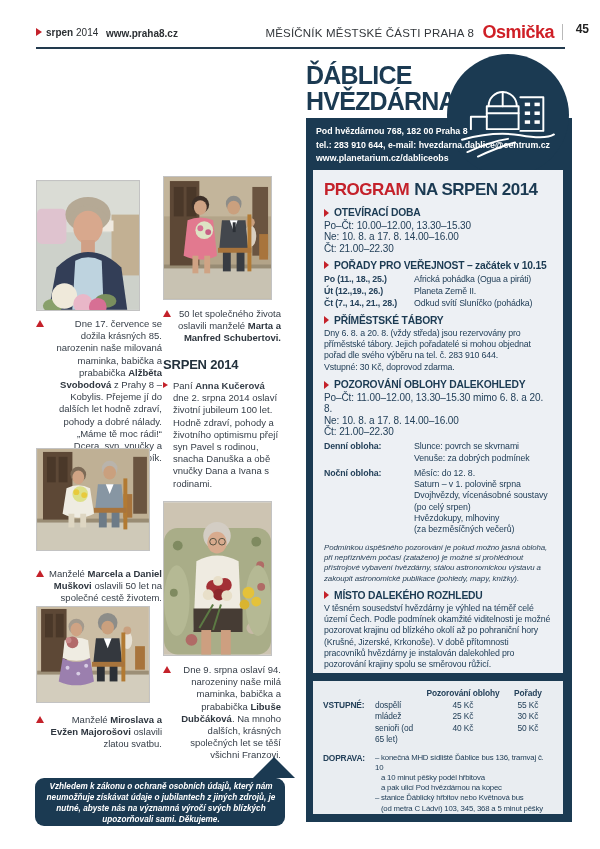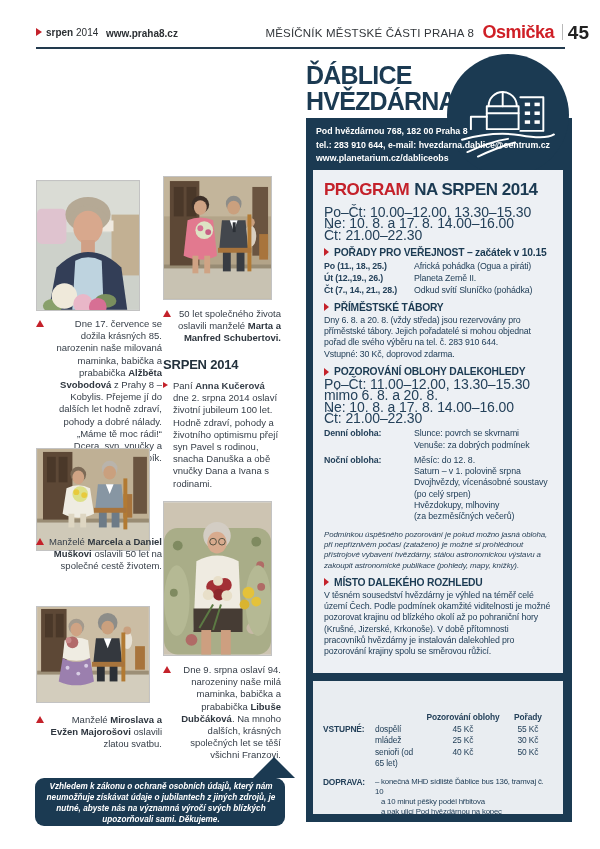--- a/index.html
+++ b/index.html
@@ -9,21 +9,21 @@
 
   
   .hdr { position:absolute; top:27px; left:36px; width:553px; height:16px; font-size:10px; color:#2b2f33; }
   .hdr .tri-r { display:inline-block; width:0; height:0; border-top:4px solid transparent;
                 border-bottom:4px solid transparent; border-left:6px solid #c4212a; margin-right:4px; }
   .hdr-month { font-weight:bold; }
   .hdr-site { position:absolute; left:70px; top:1px; font-weight:bold; }
   .hdr-sub { position:absolute; right:115px; top:0px; font-size:11.5px; letter-spacing:0.2px; color:#33373b; }
   .hdr-logo { position:absolute; right:35px; top:-5px; font-size:18px; font-weight:bold; color:#cf1f26; letter-spacing:-0.5px; }
   .hdr-pipe { position:absolute; right:26px; top:-3px; width:1px; height:16px; background:#b9b9b9; }
-  .hdr-page { position:absolute; right:0; top:-5px; font-size:19px; font-weight:bold; color:#222; }
+  .hdr-page { position:absolute; right:0; top:-5px; font-size:12px; font-weight:bold; color:#222; }
   .hdr-rule { position:absolute; top:47px; left:36px; width:529px; height:2px; background:#223a4e; }
 
   
   .cap { position:absolute; font-size:9.5px; line-height:12.2px; color:#38404a; padding-left:12px;text-align:right; }
   .cap .tri-u { position:absolute; left:0; top:2px; width:0; height:0;
                 border-left:4px solid transparent; border-right:4px solid transparent;
                 border-bottom:7px solid #c4212a; }
   .cap b { color:#2e363f; }
   .srpen-h { position:absolute; font-size:13px; font-weight:bold; color:#23313c; letter-spacing:-0.2px; }
   .para { position:absolute; font-size:9.5px; line-height:12.2px; color:#38404a; padding-left:10px; }
@@ -57,30 +57,30 @@
 
   .prog-title { font-size:17px; font-weight:bold; letter-spacing:-0.5px; margin:2px 0 7px 0; }
   .prog-title .red { color:#c4212a; }
   .prog-title .navy { color:#1b3a52; margin-left:5px;margin-top:27px; }
 
   .sec { margin-bottom:6px; }
   .ph { display:flex; align-items:center; margin-bottom:2px; }
   .ph .tri-r3 { width:0; height:0; border-top:4px solid transparent; border-bottom:4px solid transparent;
                 border-left:5px solid #c4212a; margin-right:5px; flex:none; }
   .ph span { font-size:10.3px; font-weight:bold; color:#1b3a52; letter-spacing:-0.2px; }
-  .plines { font-size:14px; line-height:11.3px; letter-spacing:-0.1px; white-space:pre-line; }
+  .plines { font-size:10px; line-height:11.3px; letter-spacing:-0.1px; white-space:pre-line; }
   .ptext  { font-size:8.8px; line-height:11.3px; letter-spacing:-0.15px; }
   .srow { display:grid; grid-template-columns:90px 1fr; font-size:8.8px; line-height:12px; letter-spacing:-0.15px; }
   .srow .d { font-weight:bold; }
   .skyrow { display:grid; grid-template-columns:90px 1fr; font-size:8.8px; line-height:11.3px; margin-top:4px; letter-spacing:-0.1px; }
   .skyrow .lbl { font-weight:bold; }
   .skyrow .val { white-space:pre-line; }
   .note { font-style:italic; font-size:7.9px; line-height:10.3px; letter-spacing:-0.1px; margin-top:7px; color:#2a4258; }
 
-  .price-grid { display:grid; grid-template-columns:52px 1fr 80px 50px; font-size:8.4px; line-height:11.5px; letter-spacing:-0.1px;margin-top:24px; }
+  .price-grid { display:grid; grid-template-columns:52px 1fr 80px 50px; font-size:8.4px; line-height:11.5px; letter-spacing:-0.1px; }
   .price-grid .hd { font-weight:bold; text-align:center; }
   .price-grid .v { text-align:center; }
   .price-grid .lab { font-weight:bold; }
   .transport { display:grid; grid-template-columns:52px 1fr; margin-top:7px;
                font-size:7.8px; line-height:10.2px; letter-spacing:-0.2px; }
   .transport .lab { font-weight:bold; font-size:8.4px; }
   .transport .val { white-space:pre-line; }
 </style>
 </head>
 <body>
@@ -141,21 +141,21 @@
     <circle cx="74" cy="20" r="8" fill="#b9b4ac"></circle>
       <ellipse cx="74" cy="24" rx="6.5" ry="7" fill="#caa07e"></ellipse>
     <path d="M62,36 L86,36 L89,64 L59,64 Z" fill="#8796a3"></path>
     <path d="M70,36 L74,46 L78,36 Z" fill="#fff"></path>
     <rect x="63" y="64" width="8" height="16" fill="#6d7b87"></rect>
       <rect x="76" y="64" width="8" height="16" fill="#6d7b87"></rect>
     <rect x="88" y="30" width="4" height="52" fill="#b27a33"></rect>
       <rect x="58" y="60" width="33" height="5" fill="#a8743c"></rect>
   </svg>
 </div>
-<div class="cap" style="left:36px; top:536px; width:126px;">
+<div class="cap" style="left:36px; top:568px; width:126px;">
   <span class="tri-u"></span><span>Manželé </span><b>Marcela a Daniel Muškovi</b><span> oslavili 50 let na společné cestě životem.</span>
 </div>
 
 <div class="photo" style="left:36px; top:606px; width:114px; height:97px;">
   <svg viewBox="0 0 114 97" width="112" height="95">
     <rect width="114" height="97" fill="#cbbda4"></rect>
       <rect y="68" width="114" height="29" fill="#d3cdbd"></rect>
     <rect y="65" width="114" height="4" fill="#9c8f77"></rect>
     <rect x="4" y="2" width="26" height="64" fill="#5d4836"></rect>
       <rect x="8" y="7" width="8" height="24" fill="#4a3829"></rect>
@@ -305,20 +305,24 @@
   <div>tel.: 283 910 644, e-mail: hvezdarna.dablice@centrum.cz</div>
   <div>www.planetarium.cz/dabliceobs</div>
 </div>
 
 <div class="pbox">
   <div class="prog-title">
     <span class="red">PROGRAM</span><span class="navy">NA SRPEN 2014</span>
   </div>
 
   <div class="sec">
+    <div class="ph">
+        <span class="tri-r3"></span>
+        <span>OTEVÍRACÍ DOBA</span>
+      </div>
     <div class="plines">Po–Čt: 10.00–12.00, 13.30–15.30
 Ne: 10. 8. a 17. 8. 14.00–16.00
 Čt: 21.00–22.30</div>
   </div>
 
   <div class="sec">
     <div class="ph">
         <span class="tri-r3"></span>
         <span>POŘADY PRO VEŘEJNOST – začátek v 10.15</span>
       </div>

